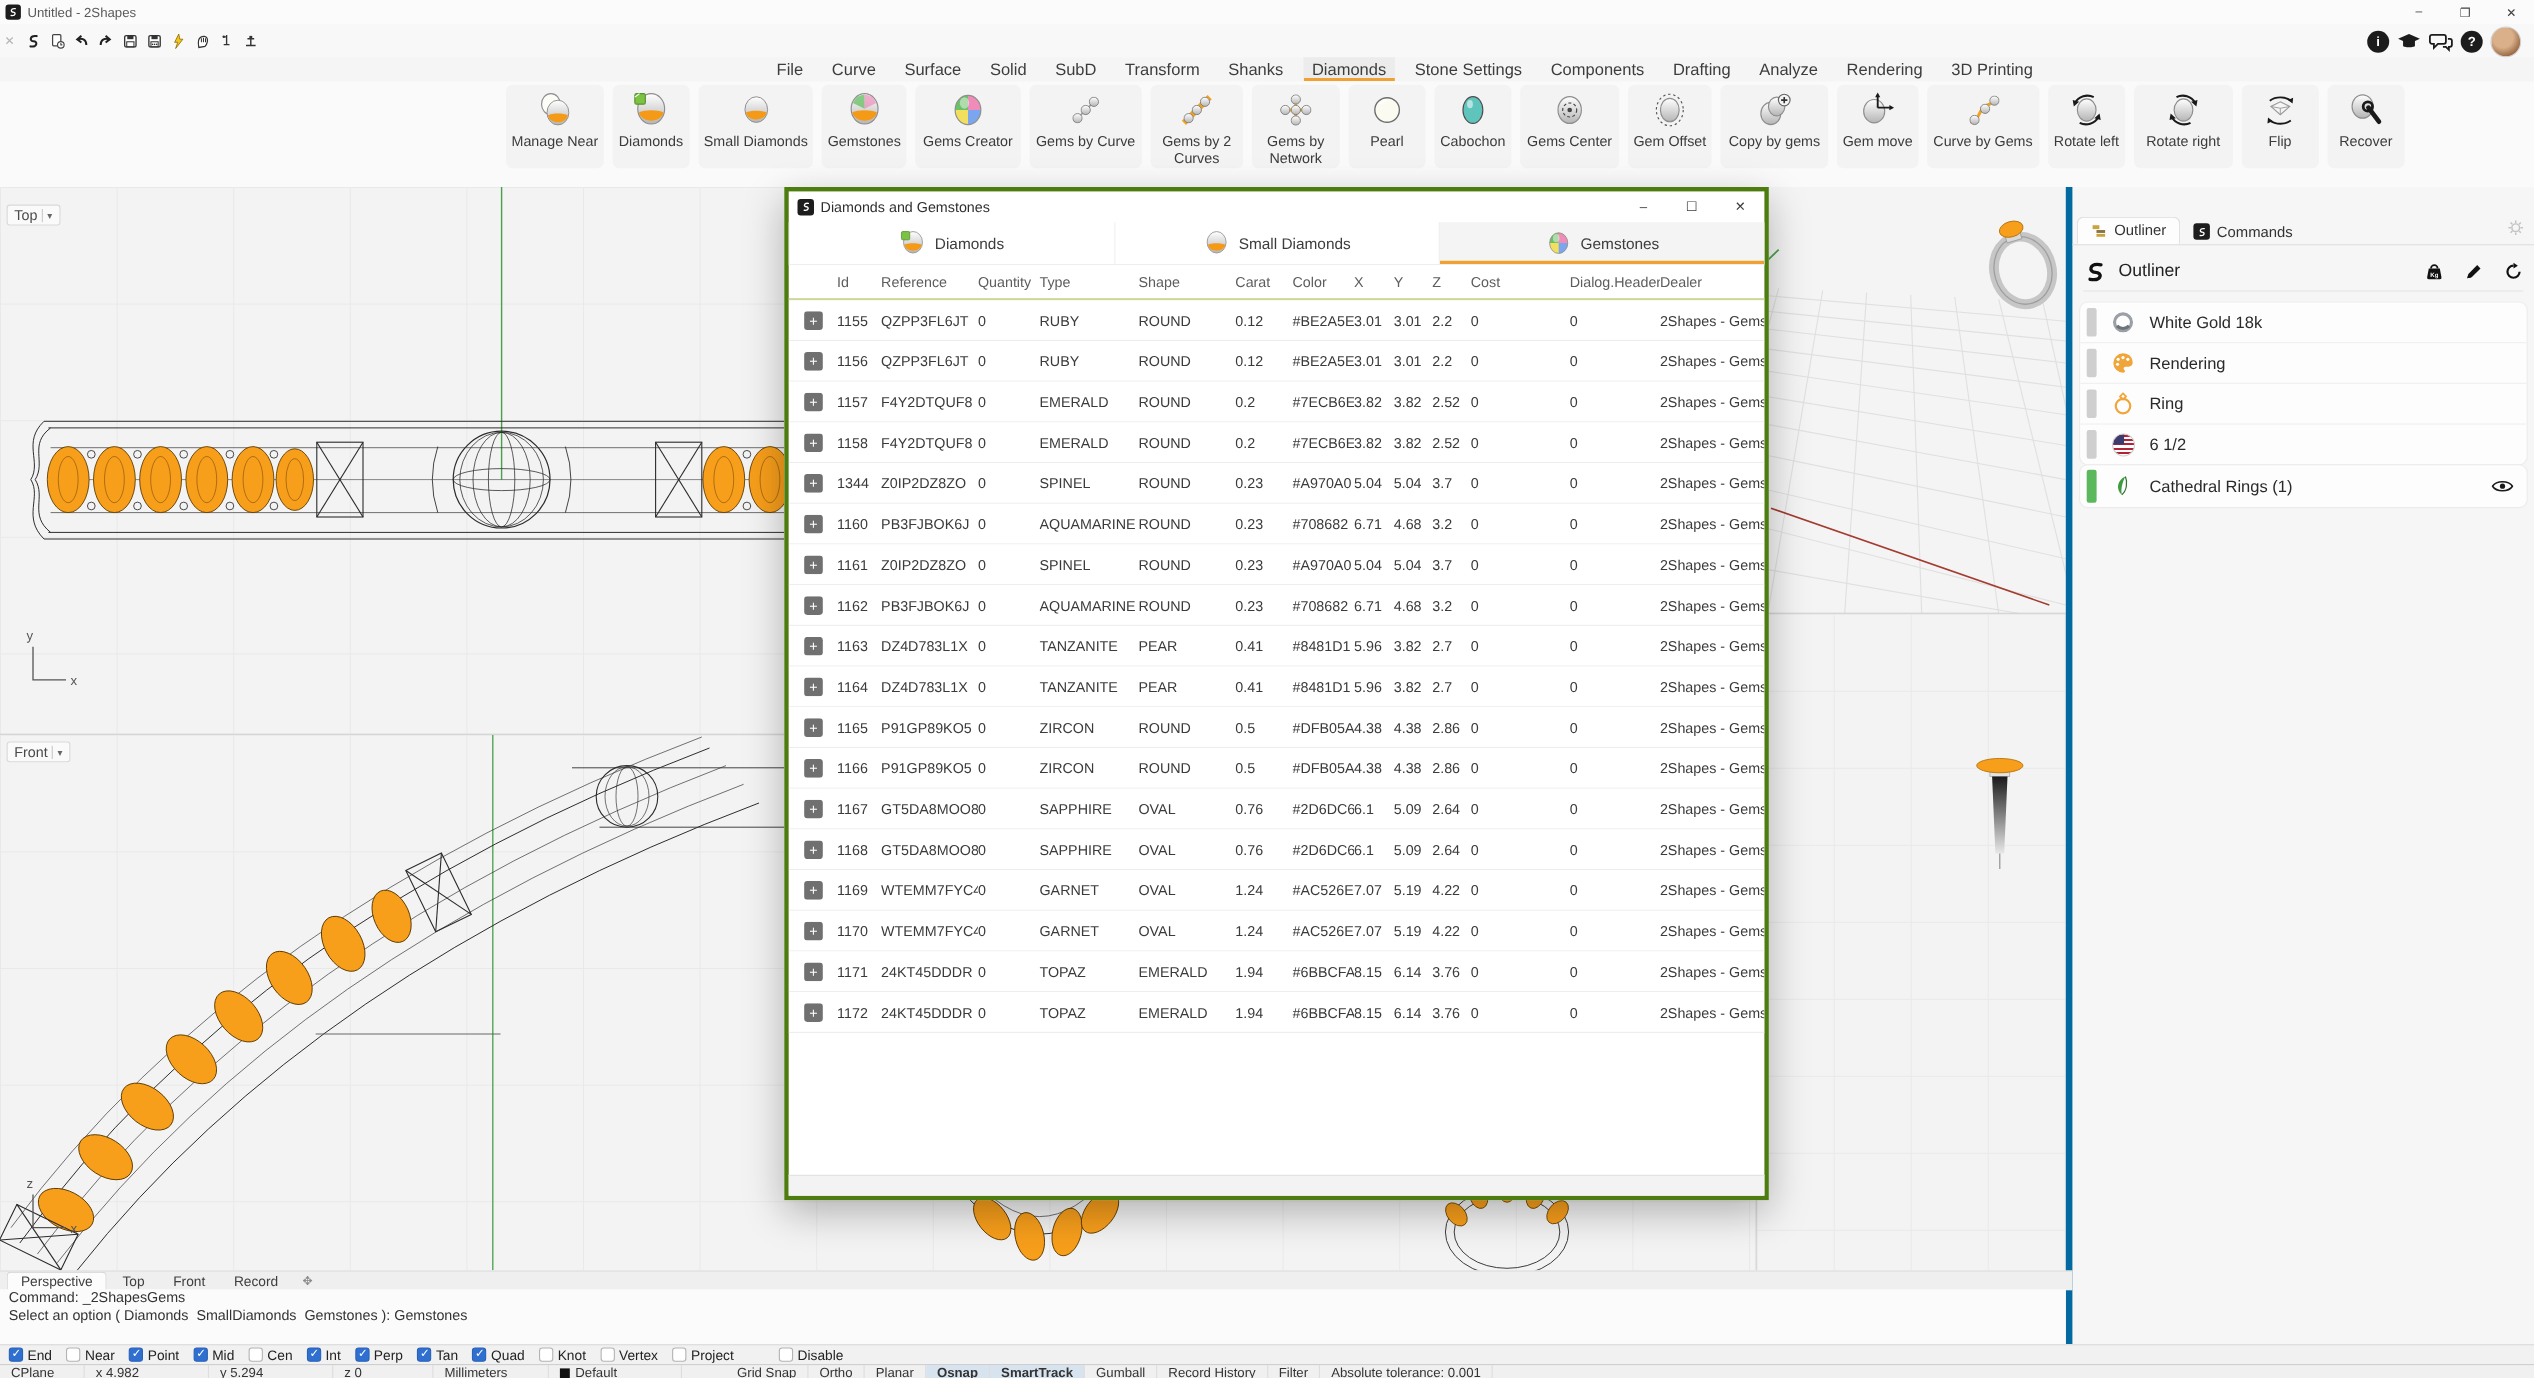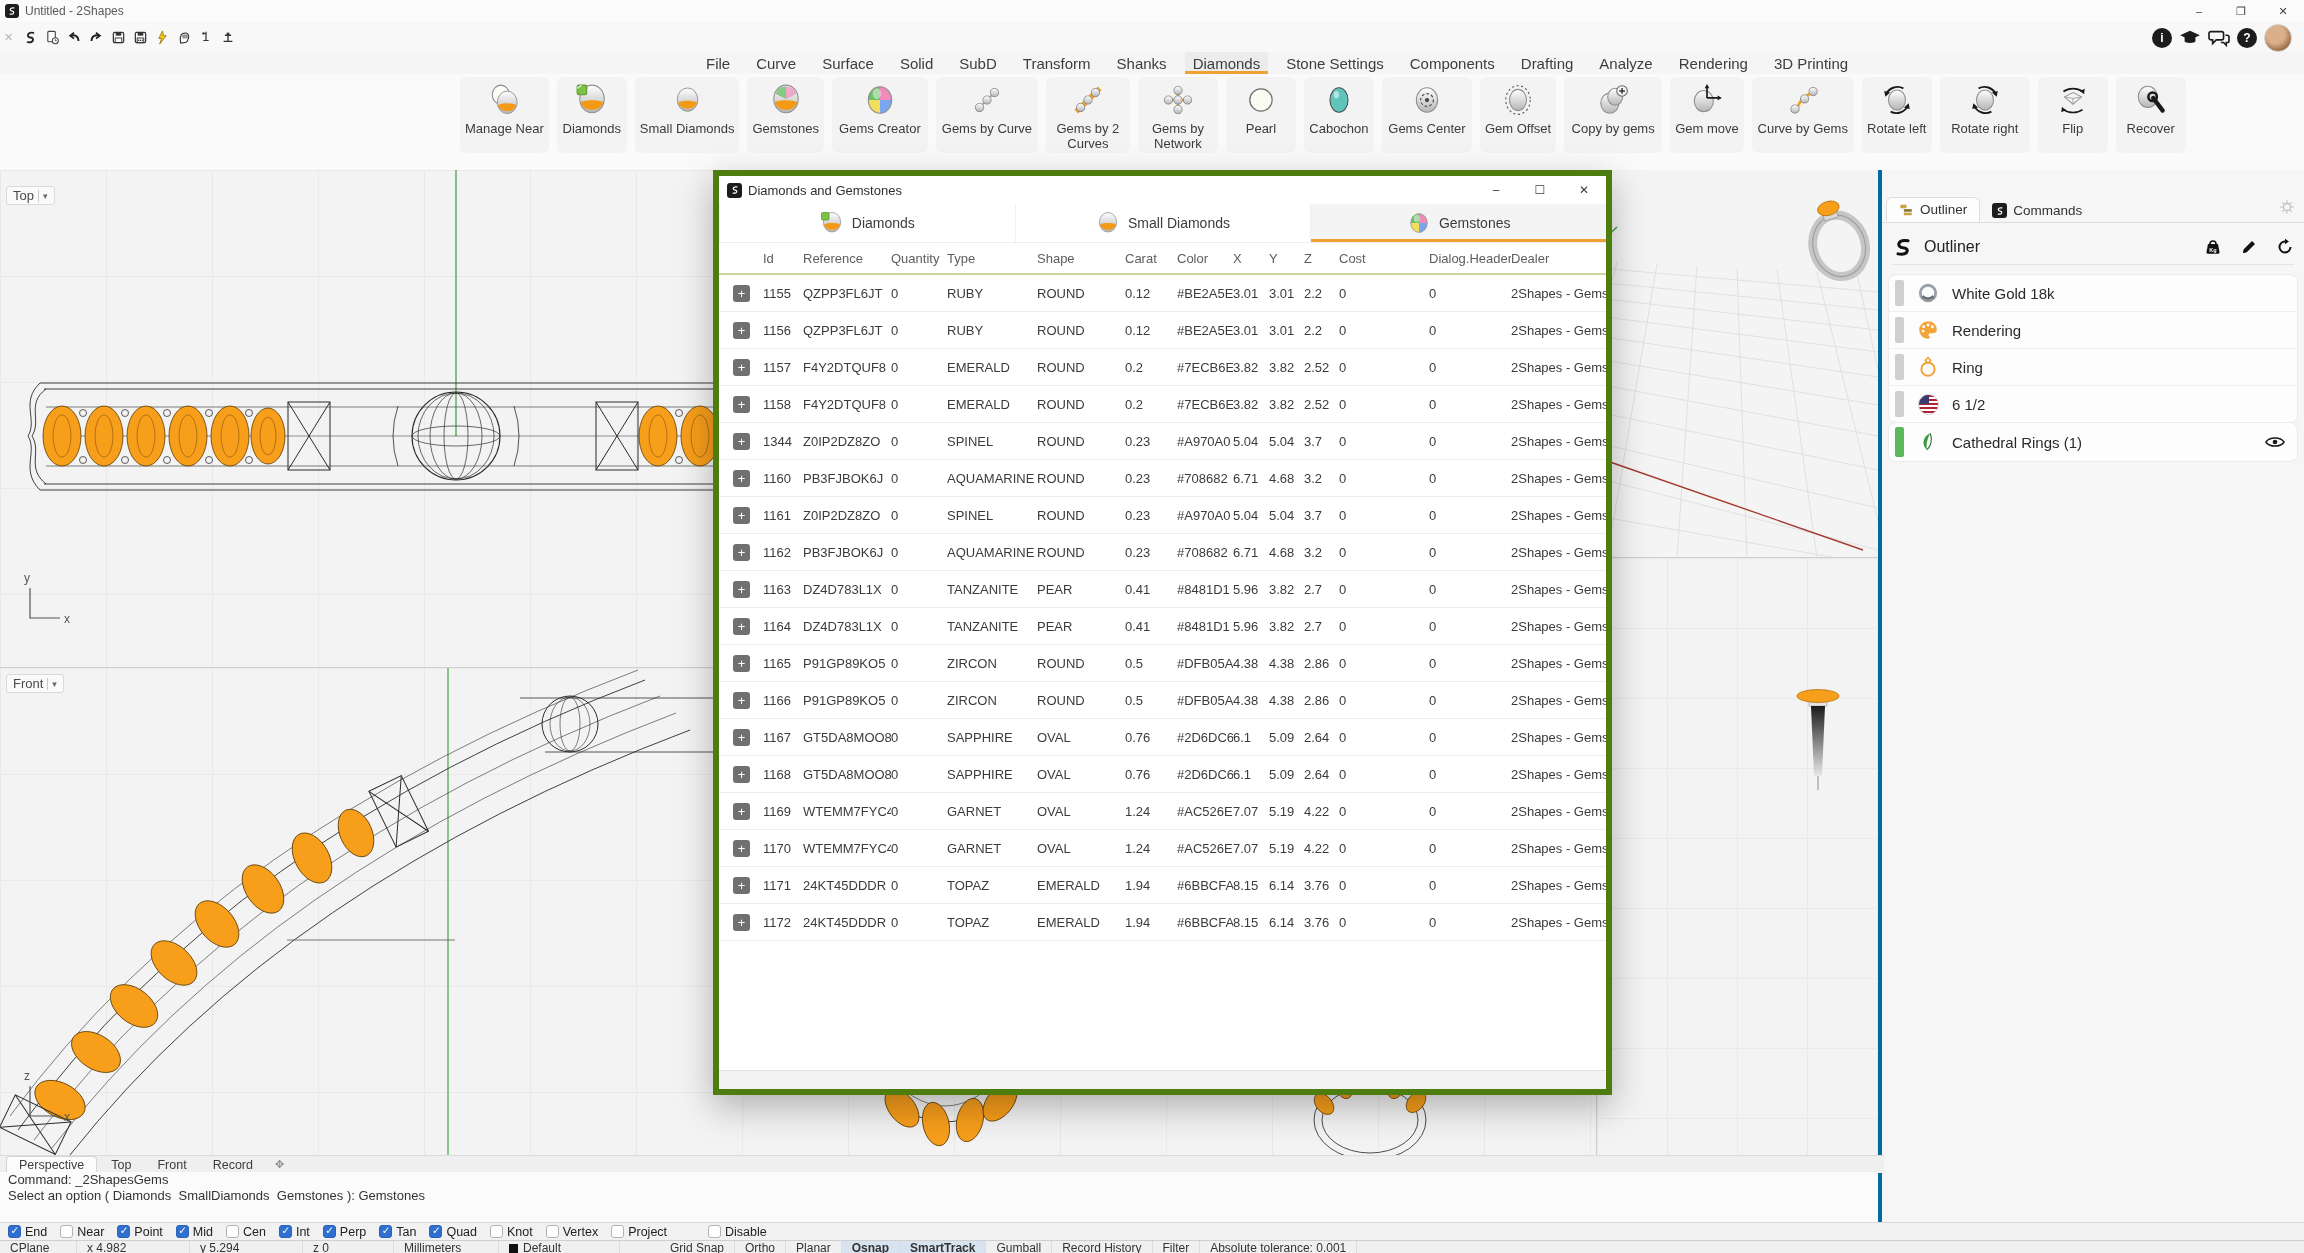--- a/index.html
+++ b/index.html
@@ -31,39 +31,39 @@
   #vp-top{left:0;top:170px;width:713px;height:498px;}
   #vp-front{left:0;top:668px;width:1597px;height:487px;}
   #vp-persp{left:1597px;top:170px;width:281px;height:388px;background-image:none;background:#f4f4f4;}
   #vp-right{left:1597px;top:558px;width:281px;height:597px;background-size:70px 70px;}
   .vp svg.wire{position:absolute;left:0;top:0;}
   .vplabel{position:absolute;left:6px;top:16px;display:flex;align-items:center;gap:4px;font-size:13px;color:#4a4a4a;background:rgba(250,250,250,.85);border:1px solid #d9d9d9;border-radius:3px;padding:1px 6px;z-index:3;}
   .vplabel .sep{width:1px;height:12px;background:#c9c9c9;}
   .vplabel .caret{font-size:9px;color:#666;}
   .divider-h{position:absolute;background:#cfcfcf;}
   
-  .dialog{position:absolute;left:713px;top:170px;width:887px;height:913px;background:#fff;border:6px solid #4d7c0f;box-shadow:0 12px 34px rgba(0,0,0,.28);z-index:10;display:flex;flex-direction:column;}
+  .dialog{position:absolute;left:713px;top:170px;width:887px;height:913px;background:#fff;border:4px solid #4d7c0f;box-shadow:0 12px 34px rgba(0,0,0,.28);z-index:10;display:flex;flex-direction:column;}
   .dlg-title{height:28px;display:flex;align-items:center;flex:0 0 auto;}
   .dlg-title .app-logo{width:15px;height:15px;}
   .dlg-title-text{font-size:13px;color:#2f2f2f;}
   .dlg-controls{margin-left:auto;display:flex;height:100%;}
   .dlg-btn{width:44px;display:flex;align-items:center;justify-content:center;font-size:12px;color:#3f3f3f;}
   .dlg-tabs{height:38px;display:flex;flex:0 0 auto;border-bottom:1px solid #eee;}
   .dtab{flex:1;display:flex;align-items:center;justify-content:center;gap:8px;font-size:14px;color:#3c3c3c;border-left:1px solid #f0f0f0;}
   .dtab svg{width:24px;height:24px;}
   .dtab[data-active="true"]{background:#f4f4f4;box-shadow:inset 0 -3px 0 #EFA233;}
   .trow{display:grid;grid-template-columns:30px 40px 88px 56px 90px 88px 52px 56px 36px 35px 35px 90px 82px auto;align-items:center;padding-left:14px;font-size:13px;color:#3b3b3b;}
   .thead{height:30px;flex:0 0 auto;color:#5d5d5d;border-bottom:2px solid #cdd79c;}
   .tbody .trow{height:36px;border-bottom:1px solid #ededed;background:#fff;}
   .cell{white-space:nowrap;overflow:hidden;}
   .addbtn{width:17px;height:17px;border-radius:3px;background:#707070;color:#fff;font-size:13px;line-height:15px;text-align:center;border:none;padding:0;}
   .tbody{overflow:hidden;flex:1 1 auto;}
   .dlg-footer{height:18px;background:#f3f3f3;border-top:1px solid #e3e3e3;flex:0 0 auto;}
   
-  .panel{position:absolute;left:1878px;top:170px;width:426px;height:1052px;background:#f6f6f6;border-left:4px solid #0369a1;box-sizing:border-box;}
+  .panel{position:absolute;left:1878px;top:170px;width:426px;height:1052px;background:#f6f6f6;border-left:6px solid #0369a1;box-sizing:border-box;}
   .p-tabs{position:absolute;left:0;top:25px;right:0;height:27px;display:flex;align-items:flex-end;padding-left:4px;border-bottom:1px solid #dedede;}
   .p-tab{display:flex;align-items:center;gap:6px;font-size:13.5px;color:#333;padding:4px 12px;border-radius:6px 6px 0 0;}
   .p-tab[data-active="true"]{background:#fdfdfd;border:1px solid #dedede;border-bottom-color:#fdfdfd;}
   .p-gear{position:absolute;right:10px;top:30px;}
   .p-head{position:absolute;left:10px;top:60px;right:10px;height:34px;display:flex;align-items:center;gap:10px;border-bottom:1px solid #e4e4e4;}
   .p-head-title{font-size:16px;color:#222;}
   .p-head-actions{margin-left:auto;display:flex;gap:18px;align-items:center;}
   .p-card{position:absolute;left:6px;right:6px;background:#fdfdfd;border:1px solid #ececec;border-radius:8px;overflow:hidden;}
   .p-item{height:36px;display:flex;align-items:center;gap:12px;padding-left:6px;border-bottom:1px solid #f0f0f0;}
   .p-item:last-of-type{border-bottom:none;}

